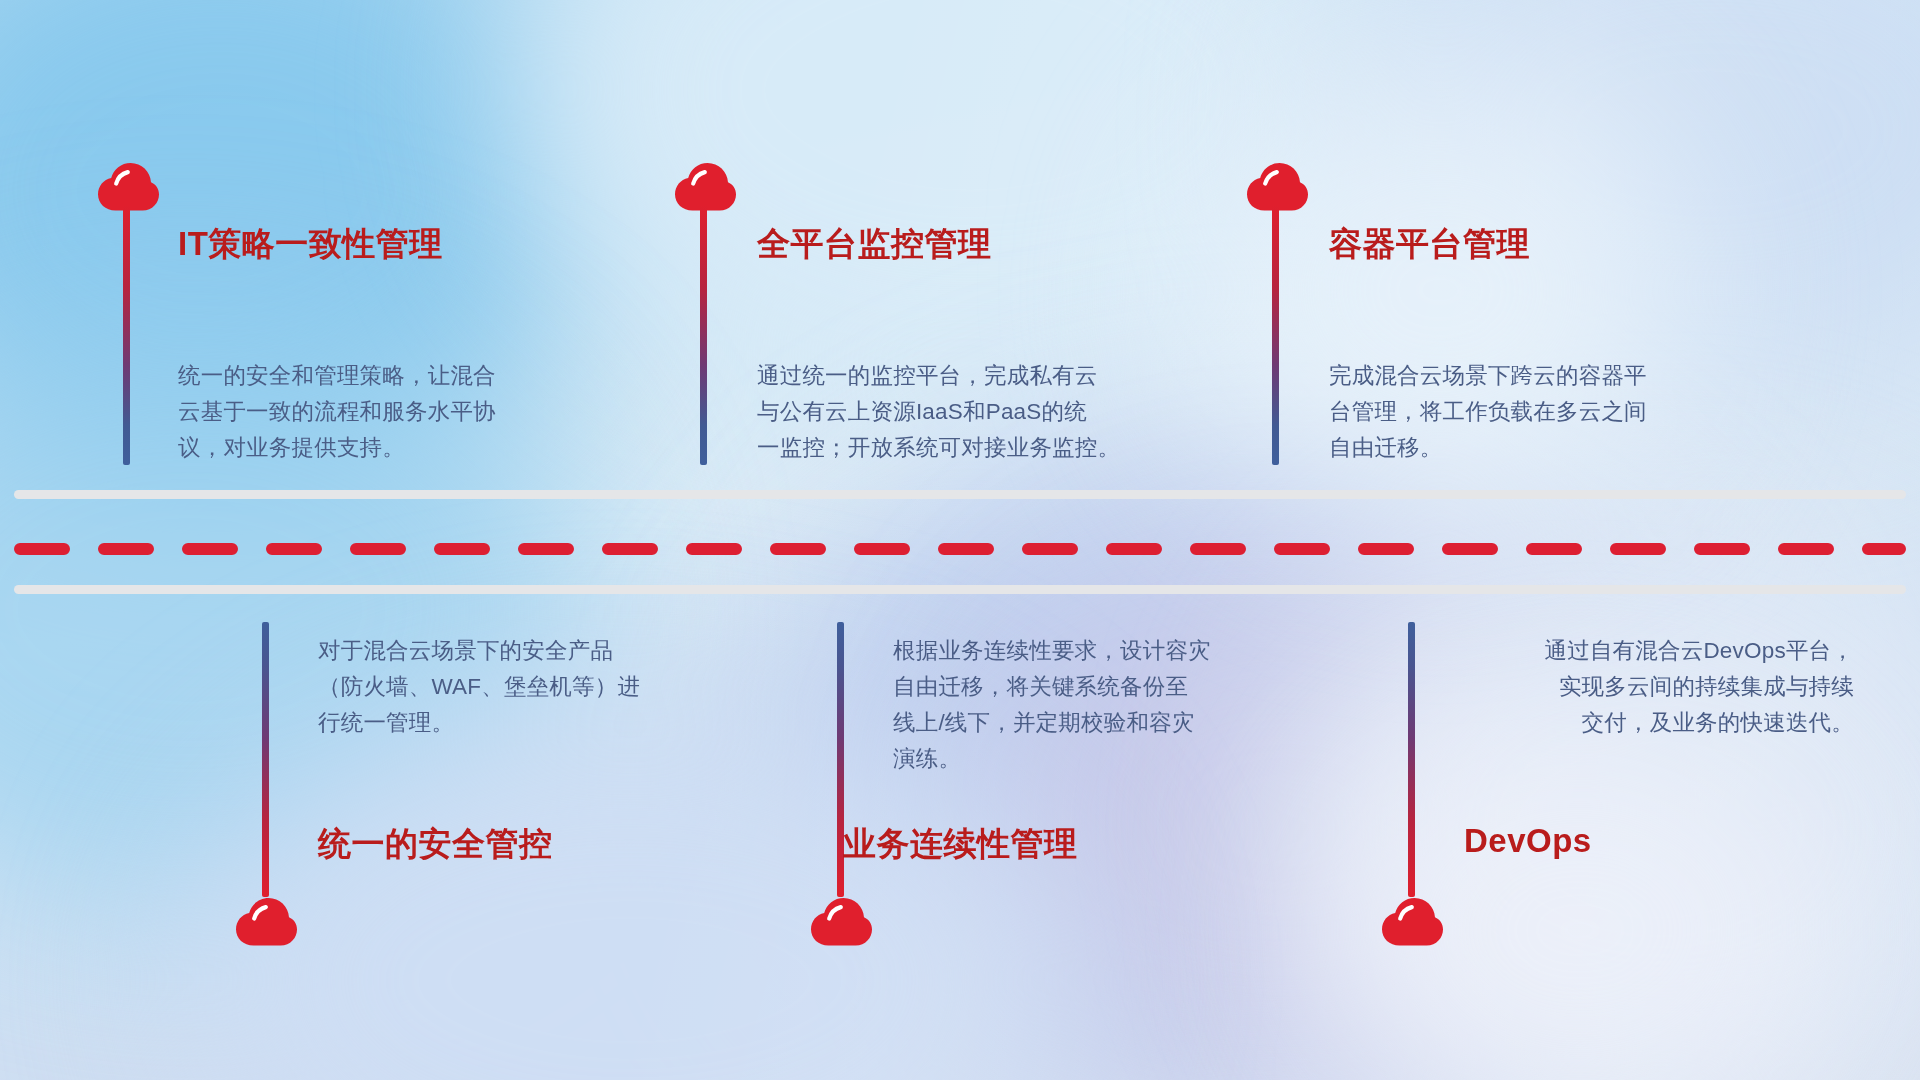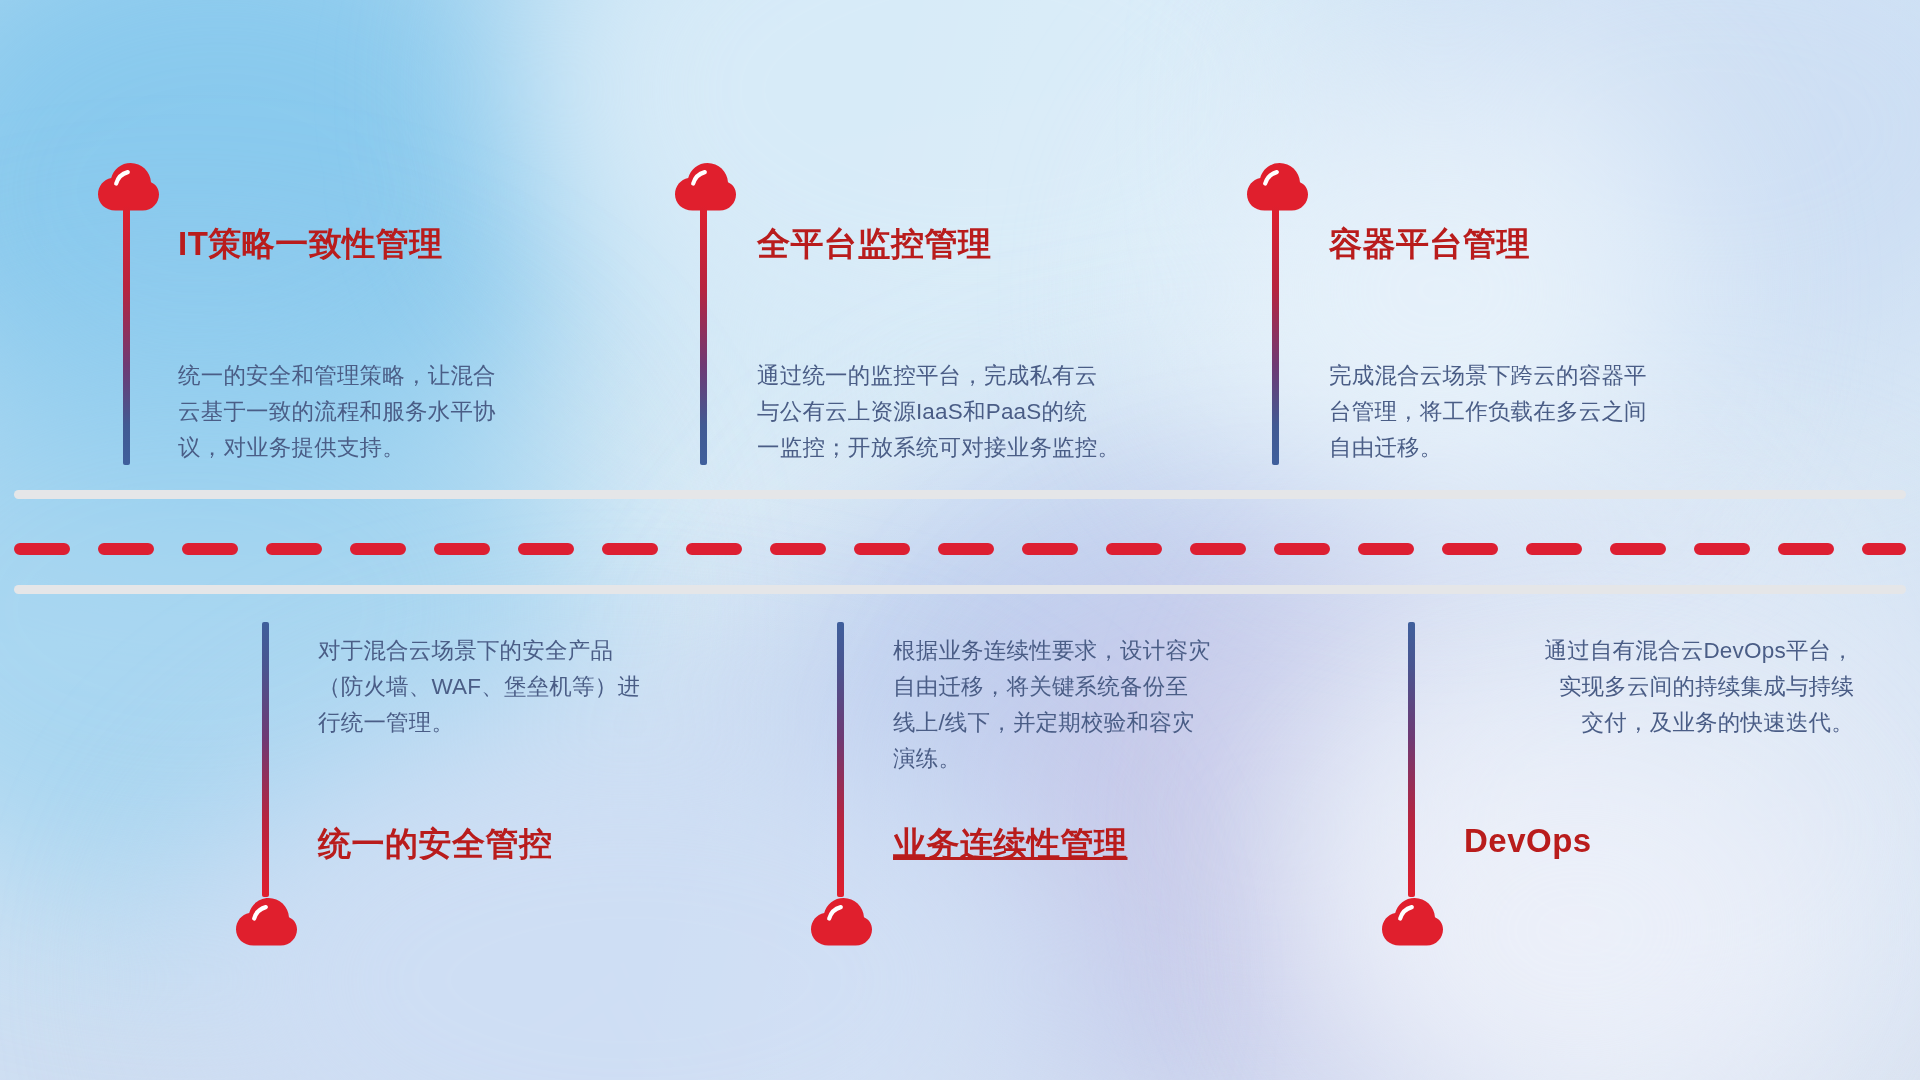--- a/index.html
+++ b/index.html
@@ -198,21 +198,21 @@
       <path d="M19.5 50.5C9.5 50.5 2 43.5 2 34.2c0-8 5.6-14.6 13.2-16.1C17.4 9.2 25.3 3 34.6 3c10.9 0 19.8 8.5 20.4 19.2C59.9 24.3 63 29 63 34.5c0 8.3-6.6 16-16.4 16H19.5z" fill="#e01f2d"></path>
       <path d="M20.2 23.5c1.6-5.6 6-9.9 11.6-11.4" fill="none" stroke="#ffffff" stroke-width="4.2" stroke-linecap="round"></path>
     </svg>
   </div>
   <div class="col-body" style="left:893px; top:633px;">
     <span class="ln">根据业务连续性要求，设计容灾</span>
     <span class="ln">自由迁移，将关键系统备份至</span>
     <span class="ln">线上/线下，并定期校验和容灾</span>
     <span class="ln">演练。</span>
   </div>
-  <div class="col-title" style="left:893px; top:822px;text-decoration:underline;">业务连续性管理</div>
+  <div class="col-title" style="left:843px; top:822px;">业务连续性管理</div>
 </div>
 
 <div class="col">
   <div class="stem up" style="left:1408px; top:622px; height:275px;"></div>
   <div class="cloud-icon" style="left:1380px; top:895px;">
     <svg viewBox="0 0 64 52" xmlns="http://www.w3.org/2000/svg">
       <path d="M19.5 50.5C9.5 50.5 2 43.5 2 34.2c0-8 5.6-14.6 13.2-16.1C17.4 9.2 25.3 3 34.6 3c10.9 0 19.8 8.5 20.4 19.2C59.9 24.3 63 29 63 34.5c0 8.3-6.6 16-16.4 16H19.5z" fill="#e01f2d"></path>
       <path d="M20.2 23.5c1.6-5.6 6-9.9 11.6-11.4" fill="none" stroke="#ffffff" stroke-width="4.2" stroke-linecap="round"></path>
     </svg>
   </div>

